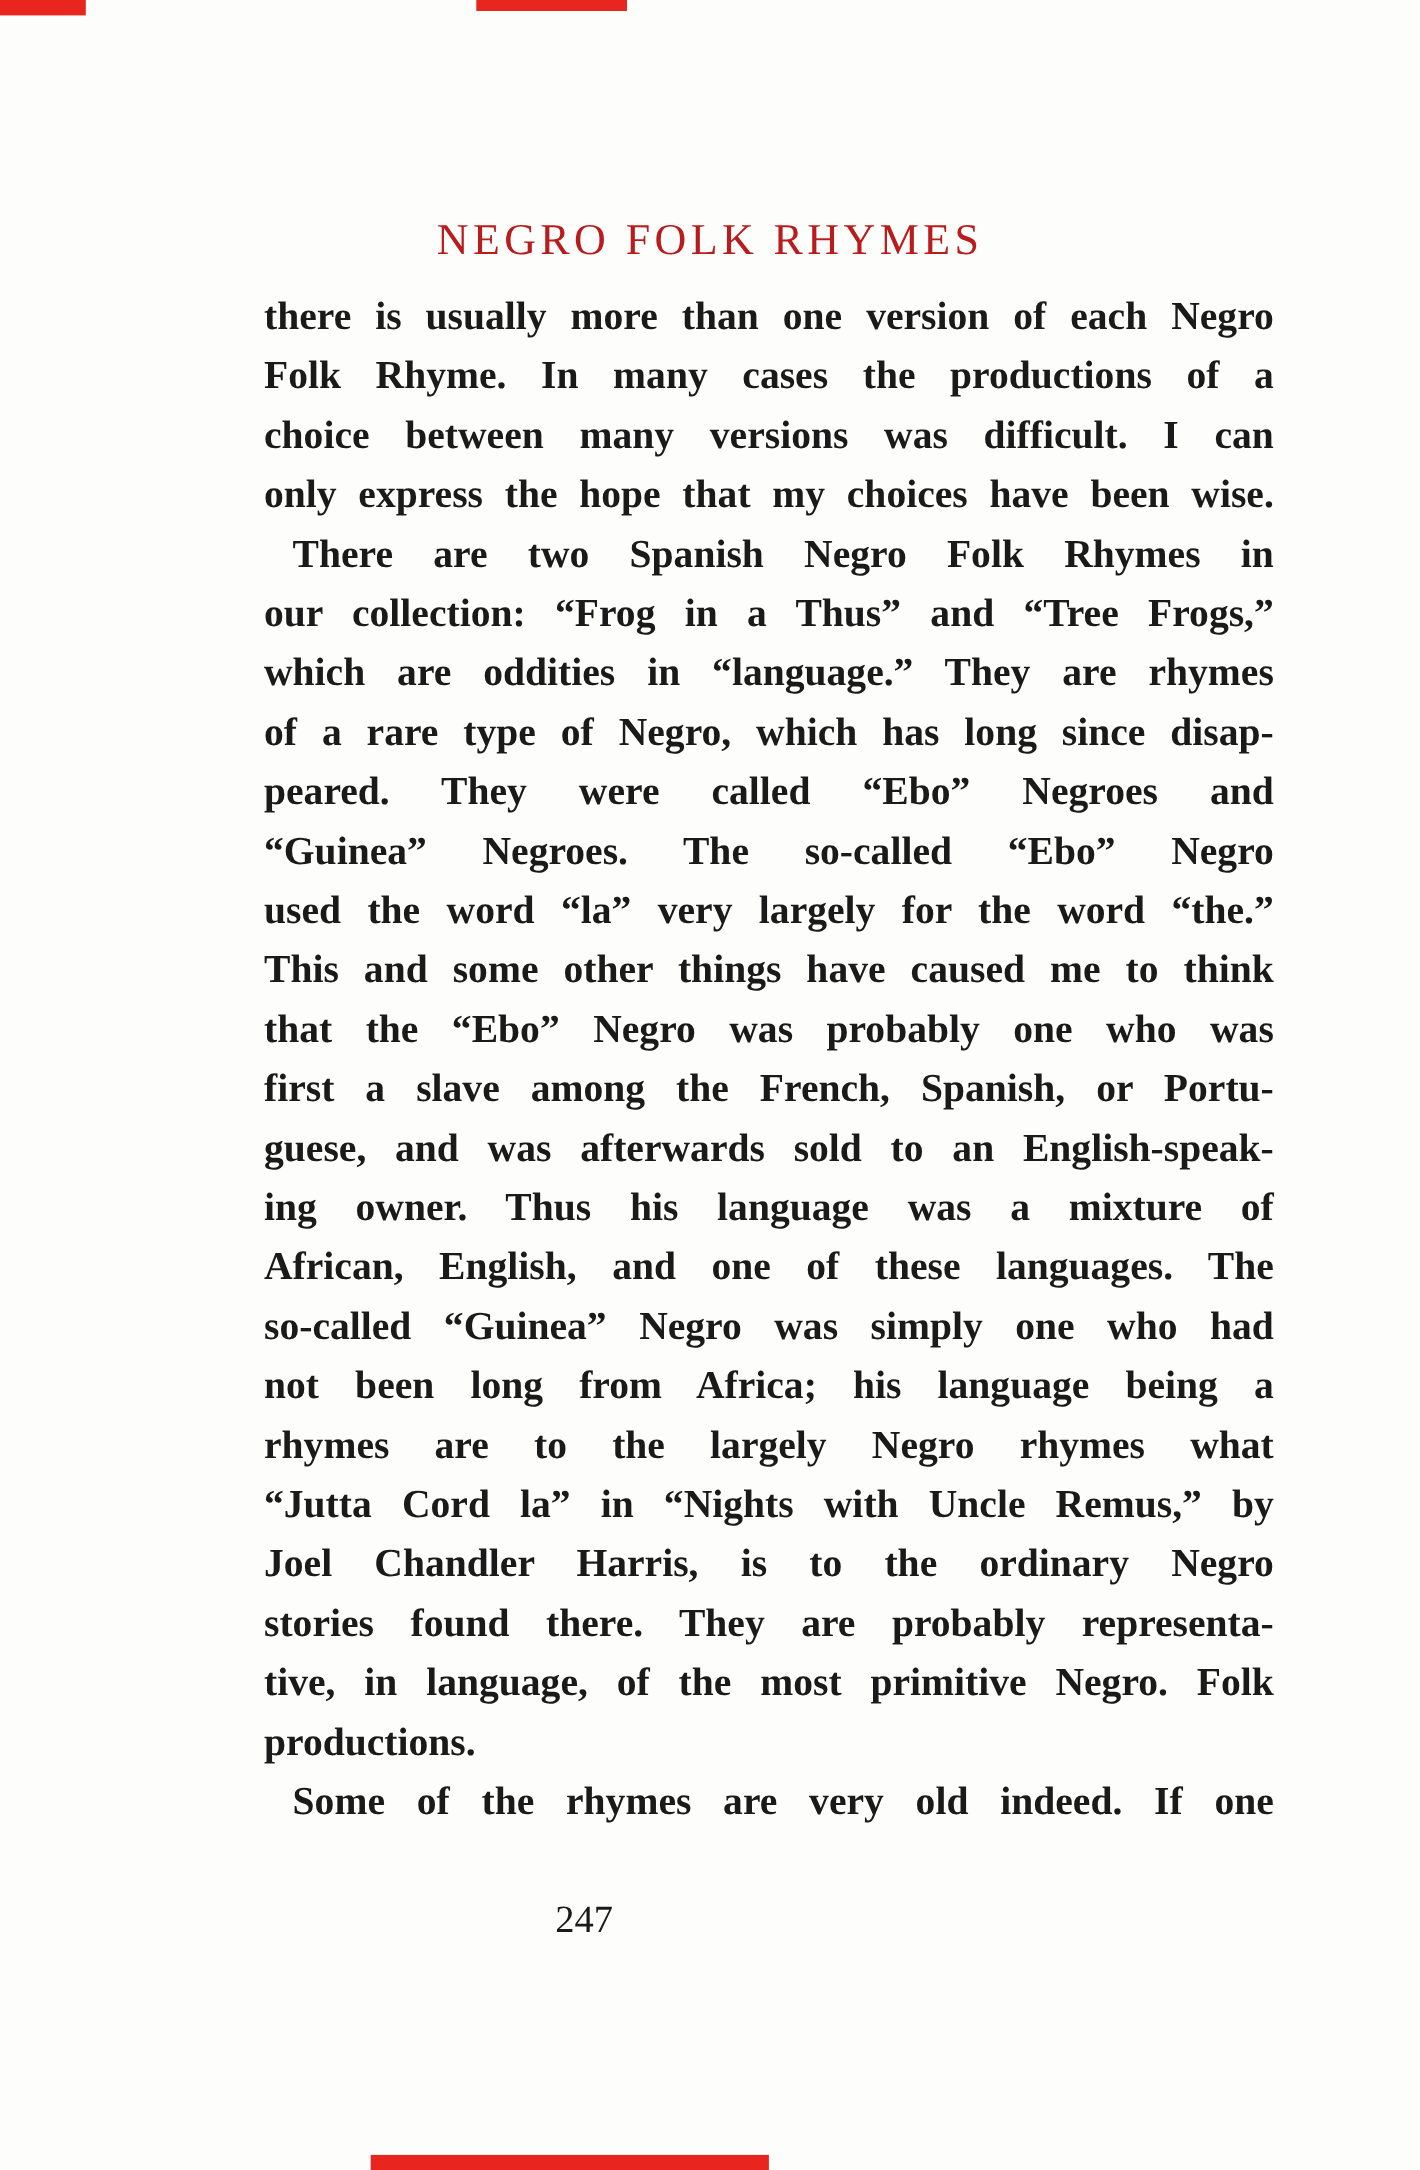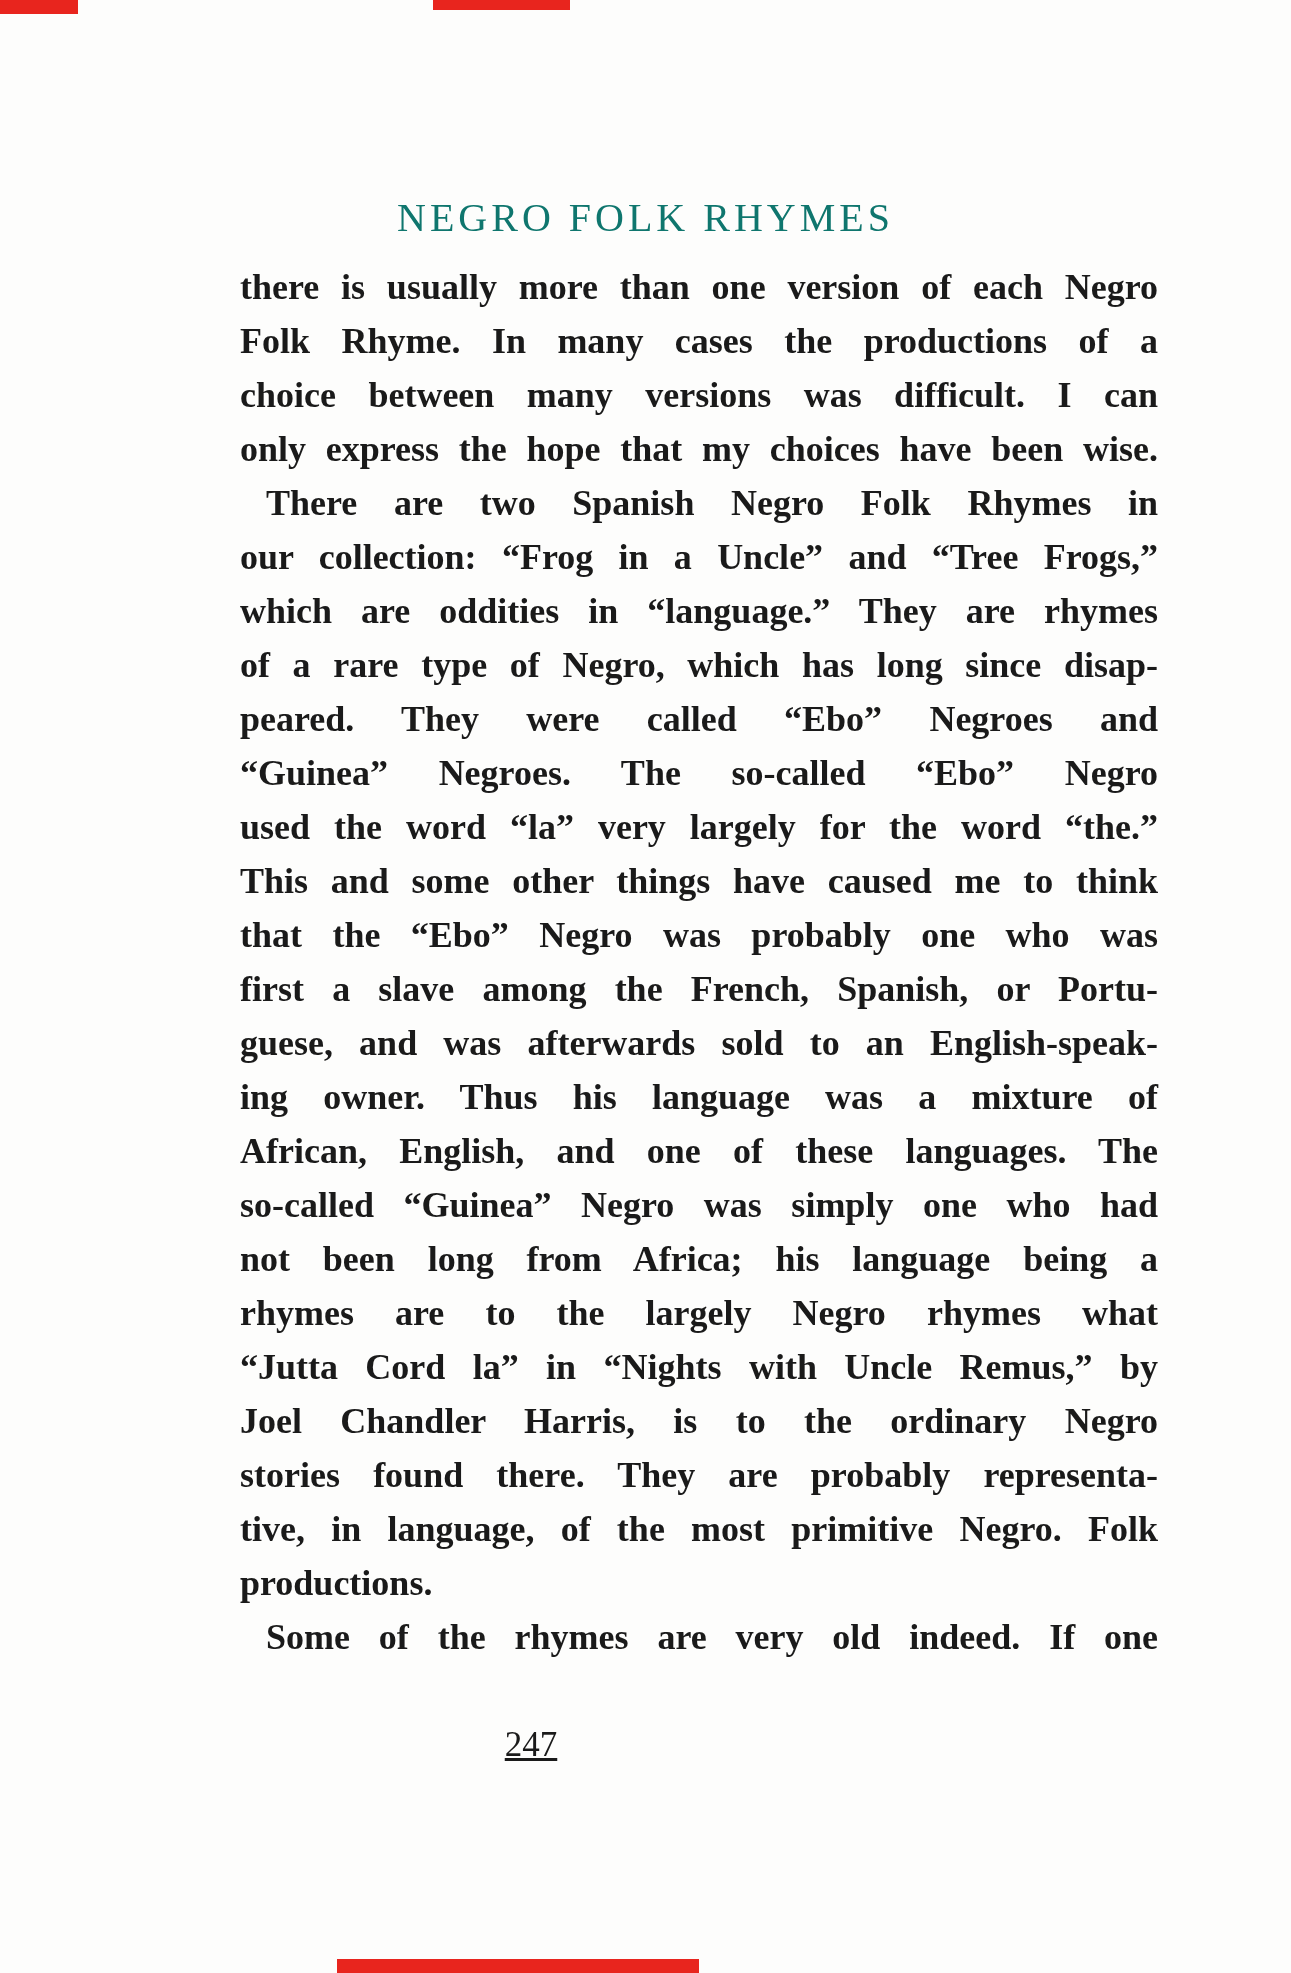--- a/index.html
+++ b/index.html
@@ -13,21 +13,21 @@
     overflow:hidden;
   }
   .running-head{
     position:absolute;
     top:194px;left:0;right:0;
     margin:0;
     text-align:center;
     font-size:40px;
     font-weight:normal;
     letter-spacing:4px;
-    color:#0f766e;
+    color:#b91c1c;
   }
   .body-text{
     position:absolute;
     left:240px;top:260px;
     width:918px;
     font-weight:bold;
   }
   .para{margin:0;padding:0;}
   .line{
     display:block;
@@ -43,21 +43,20 @@
   .line.indent{
     text-indent:26px;
   }
   .page-number{
     position:absolute;
     top:1722px;left:0;
     width:1062px;
     text-align:center;
     font-size:35px;
     line-height:46px;
-    text-decoration:underline;
   }
   .red-mark{
     position:absolute;
     display:block;
   }
 </style>
 </head>
 <body>
 
 <div class="page">
@@ -72,21 +71,21 @@
 
     <p class="para">
       <span class="line">there is usually more than one version of each Negro</span>
       <span class="line">Folk Rhyme.  In many cases the productions of a</span>
       <span class="line">choice between many versions was difficult.  I can</span>
       <span class="line">only express the hope that my choices have been wise.</span>
     </p>
 
     <p class="para">
       <span class="line indent">There are two Spanish Negro Folk Rhymes in</span>
-      <span class="line">our collection: “Frog in a Uncle” and “Tree Frogs,”</span>
+      <span class="line">our collection: “Frog in a Thus” and “Tree Frogs,”</span>
       <span class="line">which are oddities in “language.”  They are rhymes</span>
       <span class="line">of a rare type of Negro, which has long since disap-</span>
       <span class="line">peared.  They were called “Ebo” Negroes and</span>
       <span class="line">“Guinea” Negroes.  The so-called “Ebo” Negro</span>
       <span class="line">used the word “la” very largely for the word “the.”</span>
       <span class="line">This and some other things have caused me to think</span>
       <span class="line">that the “Ebo” Negro was probably one who was</span>
       <span class="line">first a slave among the French, Spanish, or Portu-</span>
       <span class="line">guese, and was afterwards sold to an English-speak-</span>
       <span class="line">ing owner.  Thus his language was a mixture of</span>

